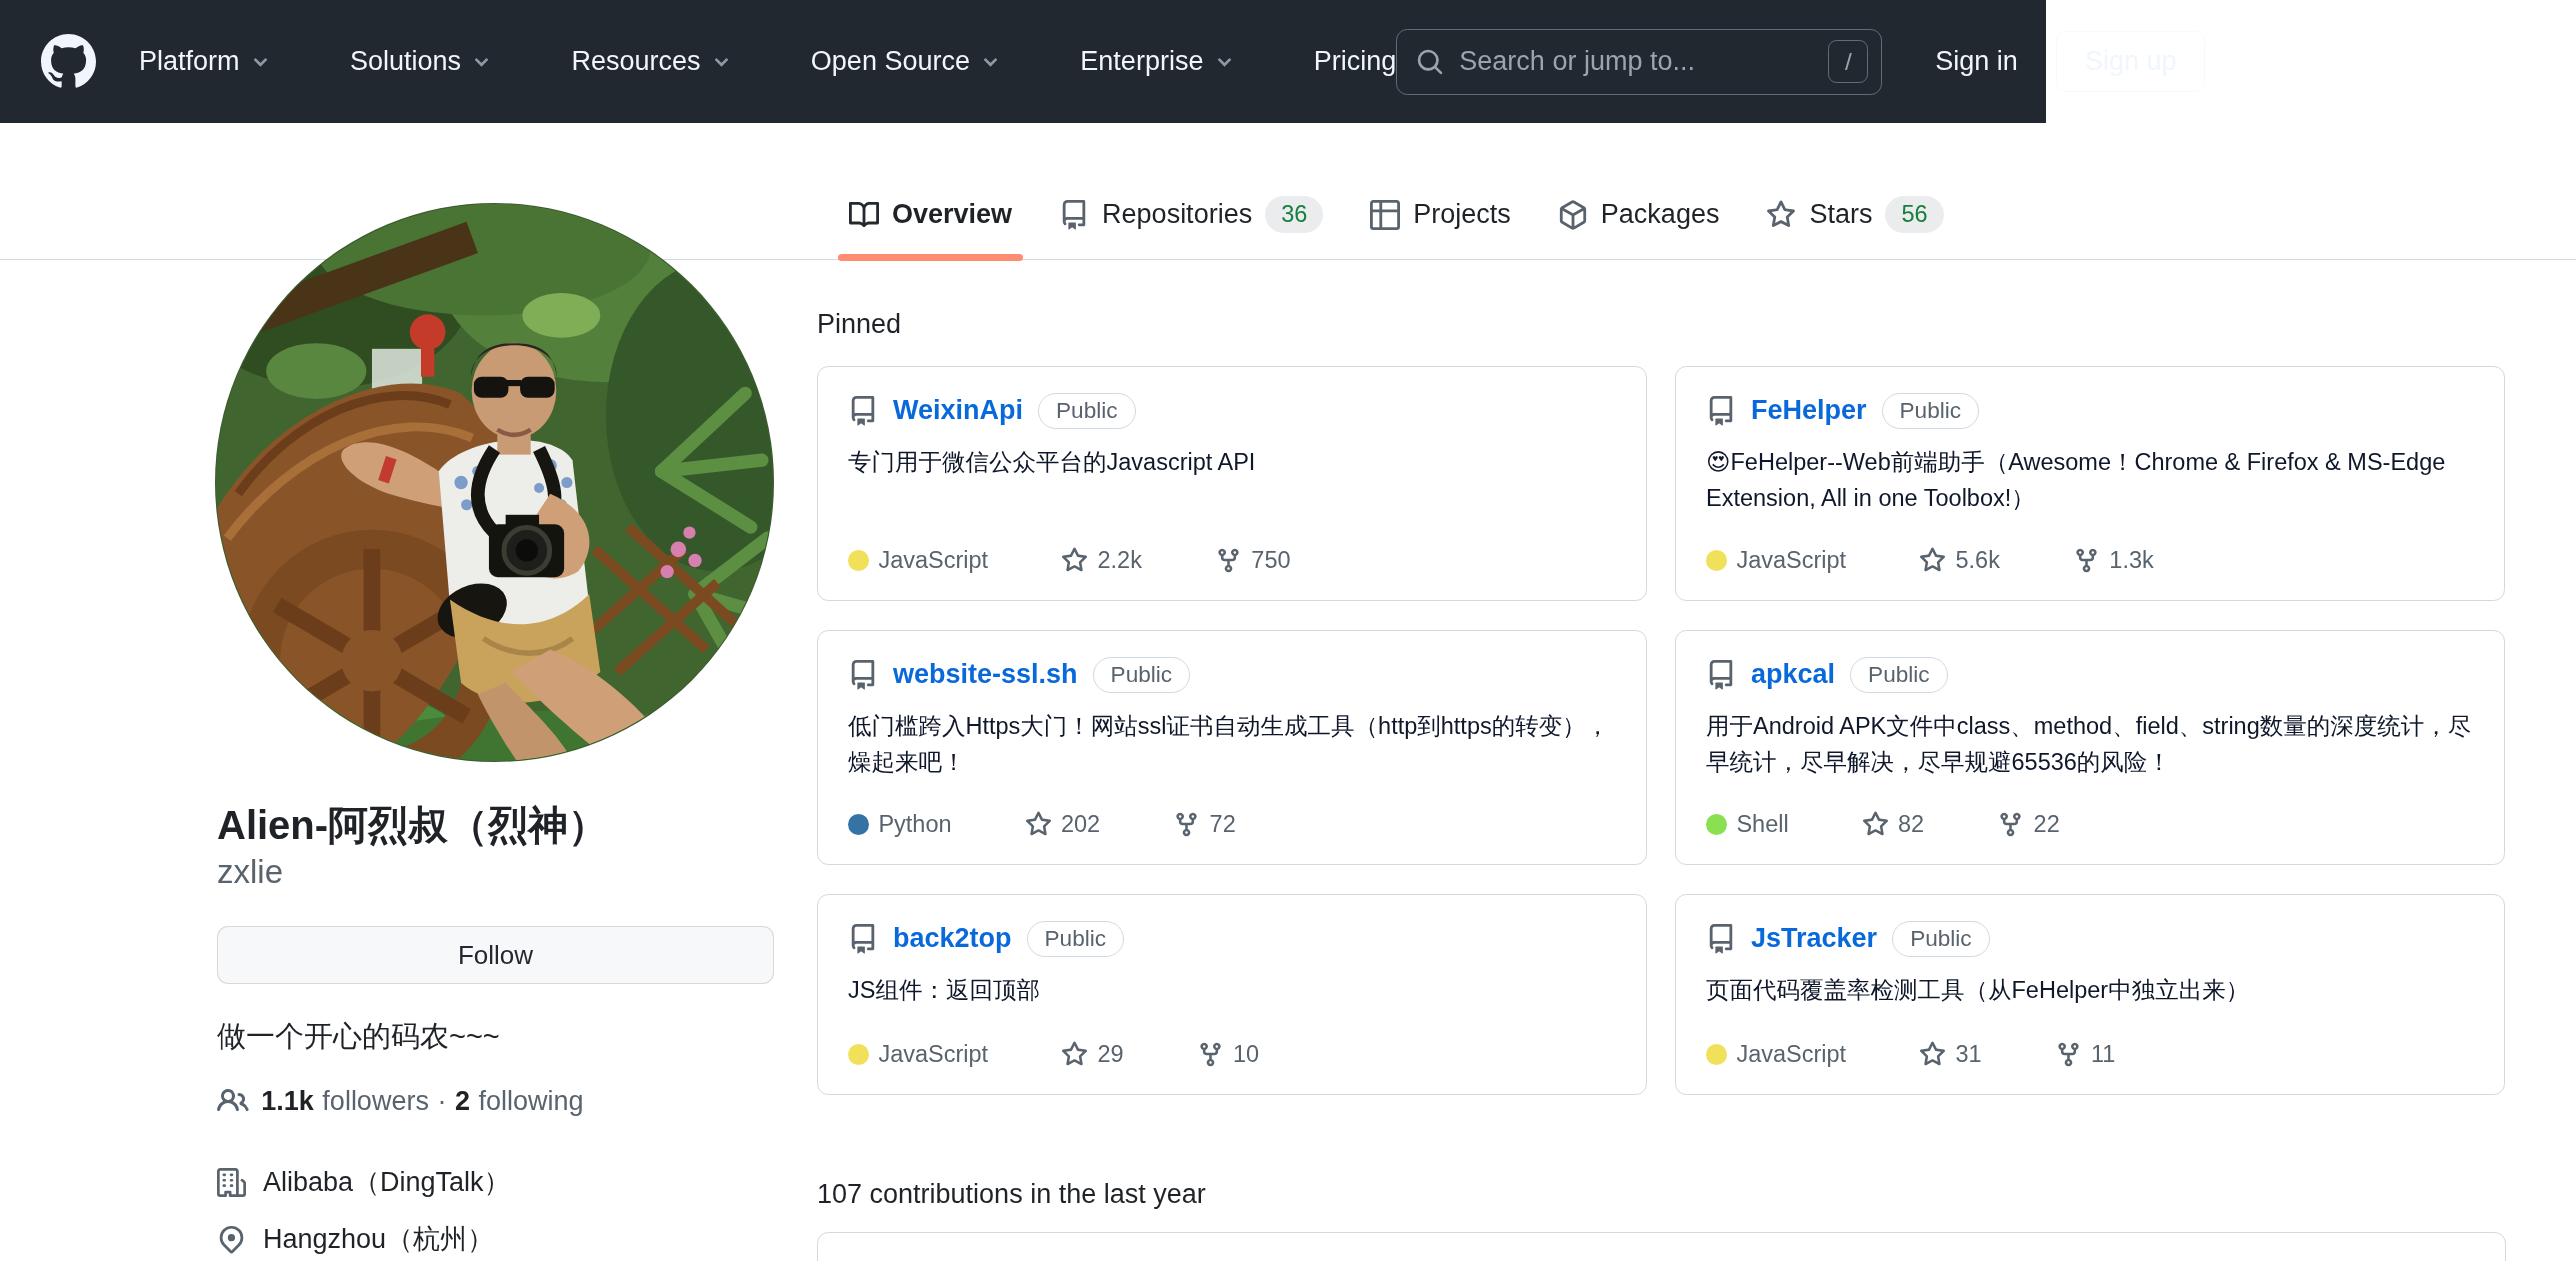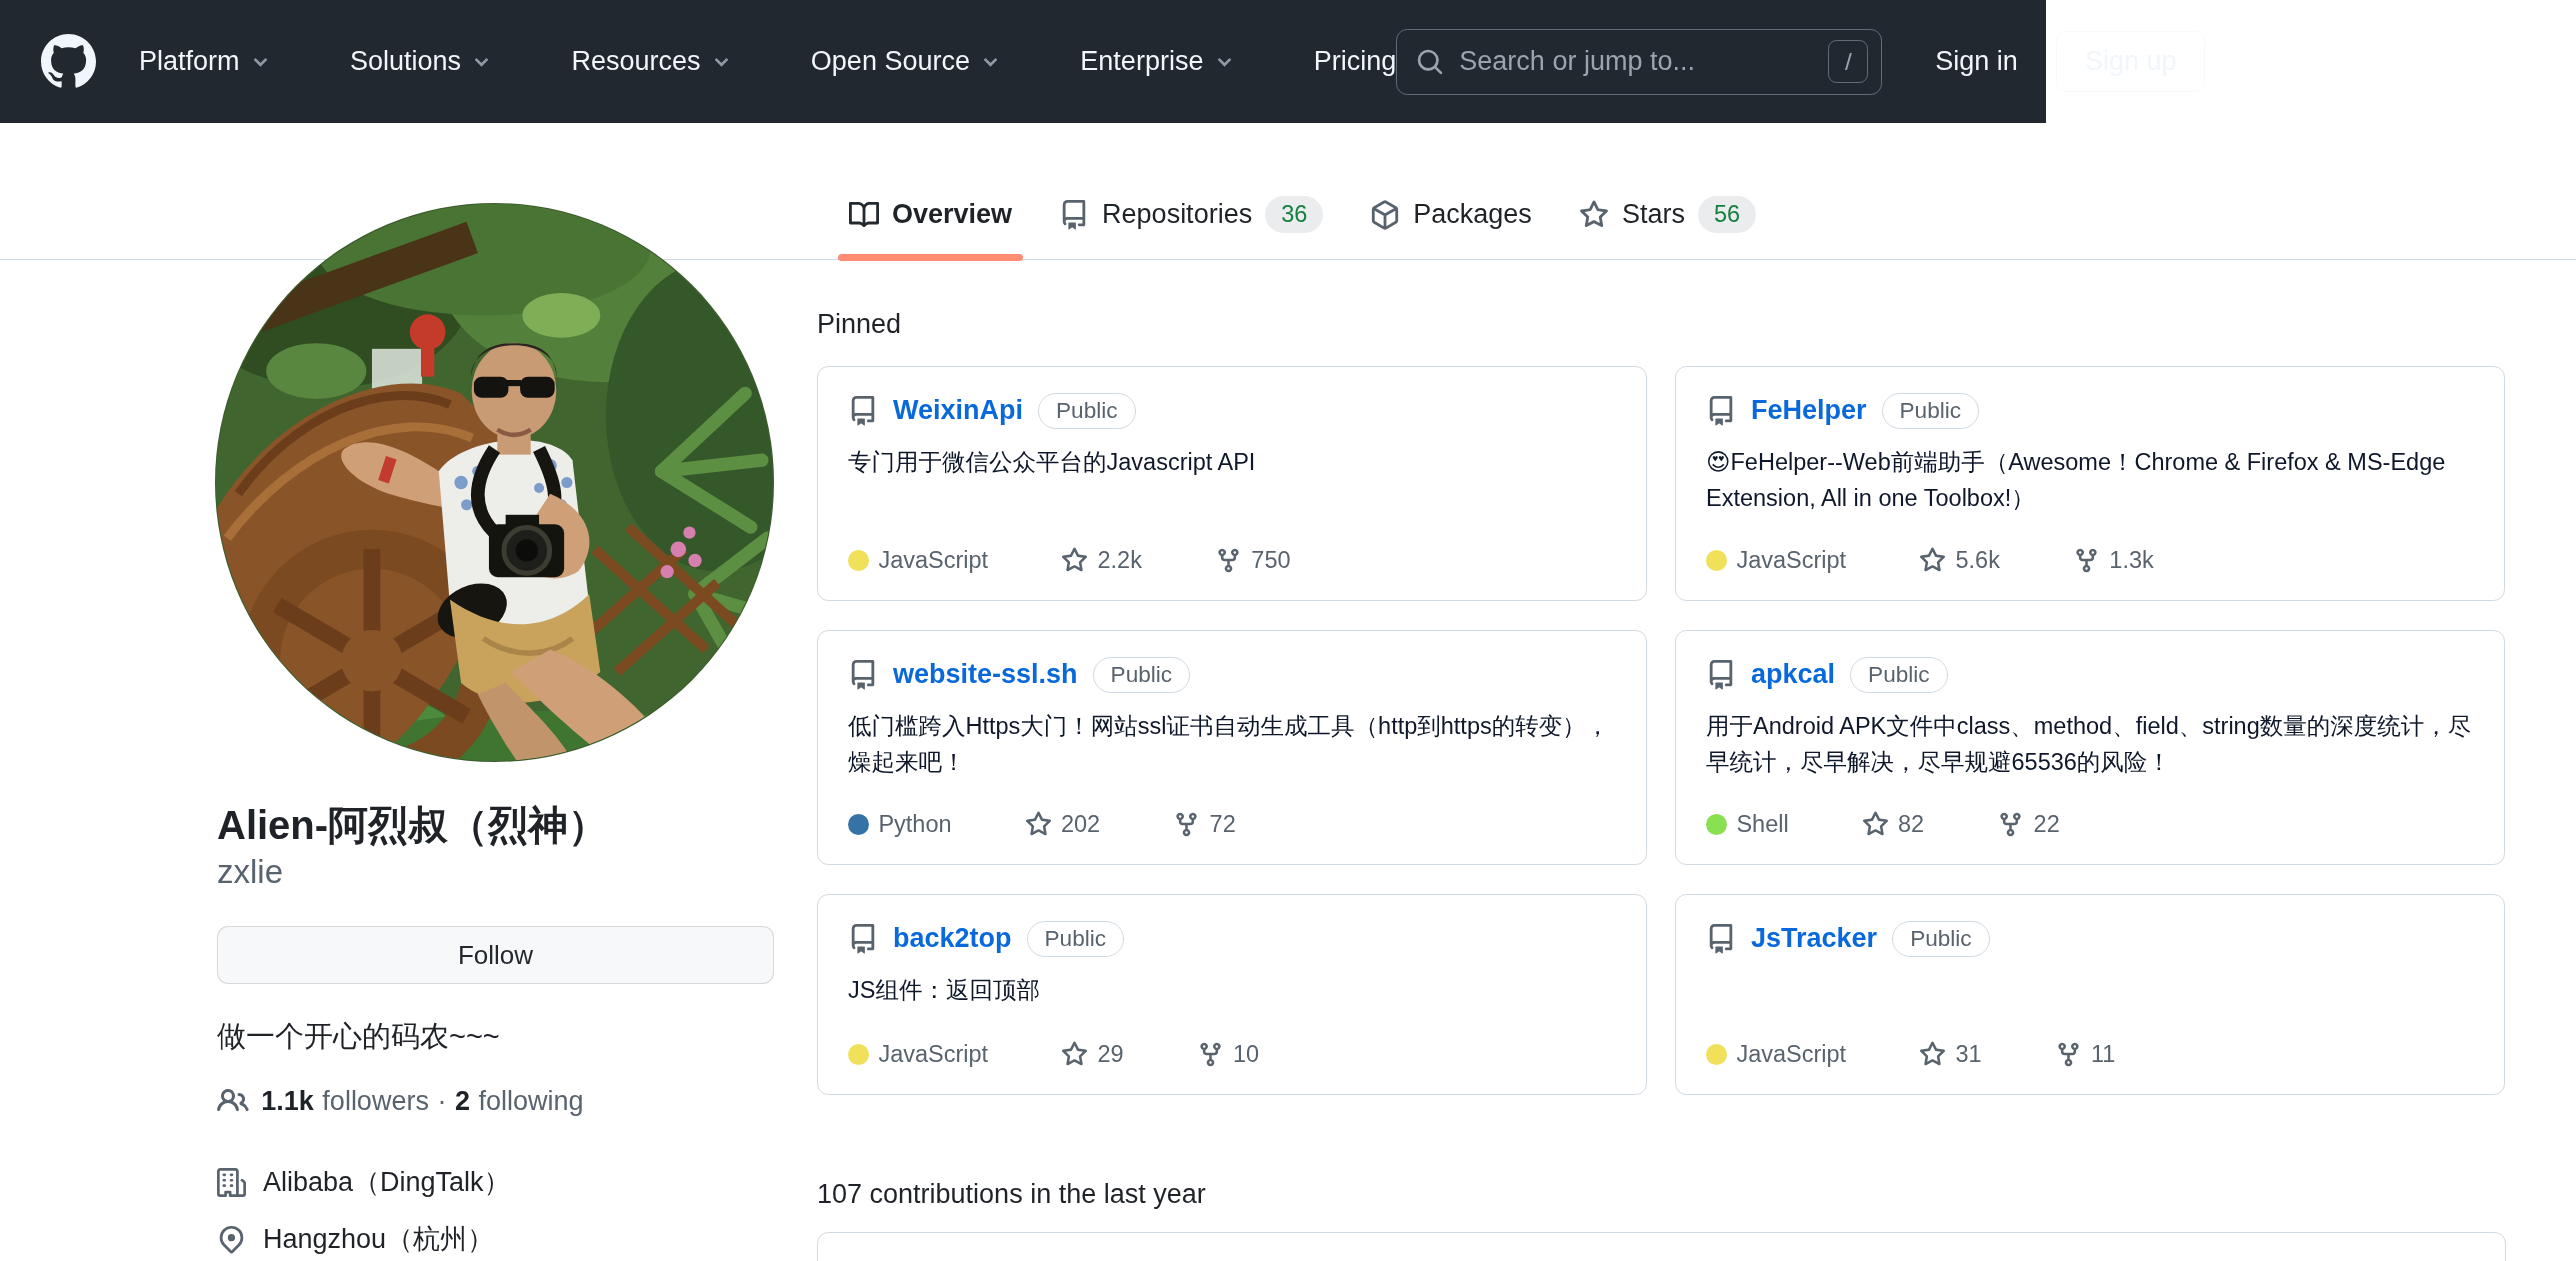--- a/index.html
+++ b/index.html
@@ -162,20 +162,28 @@
     <span>Overview</span>
   </span>
   <span class="tab">
     <span class="icon tab-ic">
       <svg viewBox="0 0 16 16">
           <path d="M2 2.5A2.5 2.5 0 0 1 4.5 0h8.75a.75.75 0 0 1 .75.75v12.5a.75.75 0 0 1-.75.75h-2.5a.75.75 0 0 1 0-1.5h1.75v-2h-8a1 1 0 0 0-.714 1.7.75.75 0 1 1-1.072 1.05A2.495 2.495 0 0 1 2 11.5Zm10.5-1h-8a1 1 0 0 0-1 1v6.708A2.486 2.486 0 0 1 4.5 9h8ZM5 12.25a.25.25 0 0 1 .25-.25h3.5a.25.25 0 0 1 .25.25v3.25a.25.25 0 0 1-.4.2l-1.45-1.087a.249.249 0 0 0-.3 0L5.4 15.7a.25.25 0 0 1-.4-.2Z"></path>
         </svg>
     </span>
     <span>Repositories</span>
     <span class="count-badge">36</span>
+  </span>
+  <span class="tab">
+    <span class="icon tab-ic">
+      <svg viewBox="0 0 16 16">
+          <path d="M0 1.75C0 .784.784 0 1.75 0h12.5C15.216 0 16 .784 16 1.75v12.5A1.75 1.75 0 0 1 14.25 16H1.75A1.75 1.75 0 0 1 0 14.25ZM6.5 6.5v8h7.75a.25.25 0 0 0 .25-.25V6.5Zm8-1.5V1.75a.25.25 0 0 0-.25-.25H6.5V5Zm-9.5-3.5H1.75a.25.25 0 0 0-.25.25V5H5ZM1.5 6.5v7.75c0 .138.112.25.25.25H5v-8Z"></path>
+        </svg>
+    </span>
+    <span>Projects</span>
   </span>
   <span class="tab">
     <span class="icon tab-ic">
       <svg viewBox="0 0 16 16">
           <path d="m8.878.392 5.25 3.045c.54.314.872.89.872 1.514v6.098a1.75 1.75 0 0 1-.872 1.514l-5.25 3.045a1.75 1.75 0 0 1-1.756 0l-5.25-3.045A1.75 1.75 0 0 1 1 11.049V4.951c0-.624.332-1.201.872-1.514L7.122.392a1.75 1.75 0 0 1 1.756 0ZM7.875 1.69l-4.63 2.685L8 7.133l4.755-2.758-4.63-2.685a.248.248 0 0 0-.25 0ZM2.5 5.677v5.372c0 .09.047.171.125.216l4.625 2.683V8.432Zm6.25 8.271 4.625-2.683a.25.25 0 0 0 .125-.216V5.677L8.75 8.432Z"></path>
         </svg>
     </span>
     <span>Packages</span>
   </span>
   <span class="tab">
@@ -506,20 +514,21 @@
   <article class="card">
     <div class="card-head">
       <span class="icon repo-ic">
           <svg viewBox="0 0 16 16">
             <path d="M2 2.5A2.5 2.5 0 0 1 4.5 0h8.75a.75.75 0 0 1 .75.75v12.5a.75.75 0 0 1-.75.75h-2.5a.75.75 0 0 1 0-1.5h1.75v-2h-8a1 1 0 0 0-.714 1.7.75.75 0 1 1-1.072 1.05A2.495 2.495 0 0 1 2 11.5Zm10.5-1h-8a1 1 0 0 0-1 1v6.708A2.486 2.486 0 0 1 4.5 9h8ZM5 12.25a.25.25 0 0 1 .25-.25h3.5a.25.25 0 0 1 .25.25v3.25a.25.25 0 0 1-.4.2l-1.45-1.087a.249.249 0 0 0-.3 0L5.4 15.7a.25.25 0 0 1-.4-.2Z"></path>
           </svg>
         </span>
       <a class="repo-link">JsTracker</a>
       <span class="pill">Public</span>
     </div>
+    <p class="card-desc">页面代码覆盖率检测工具（从FeHelper中独立出来）</p>
     <div class="card-meta">
       <span class="meta-item">
         <span class="lang-dot" style="background: rgb(241, 224, 90);"></span>
         <span>JavaScript</span>
       </span>
       <span class="meta-gap"></span>
       <span class="meta-item link">
         <span class="icon meta-ic">
             <svg viewBox="0 0 16 16">
               <path d="M8 .25a.75.75 0 0 1 .673.418l1.882 3.815 4.21.612a.75.75 0 0 1 .416 1.279l-3.046 2.97.719 4.192a.751.751 0 0 1-1.088.791L8 12.347l-3.766 1.98a.75.75 0 0 1-1.088-.79l.72-4.194L.818 6.374a.75.75 0 0 1 .416-1.28l4.21-.611L7.327.668A.75.75 0 0 1 8 .25Zm0 2.445L6.615 5.5a.75.75 0 0 1-.564.41l-3.097.45 2.24 2.184a.75.75 0 0 1 .216.664l-.528 3.084 2.769-1.456a.75.75 0 0 1 .698 0l2.77 1.456-.53-3.084a.75.75 0 0 1 .216-.664l2.24-2.183-3.096-.45a.75.75 0 0 1-.564-.41L8 2.694Z"></path>

